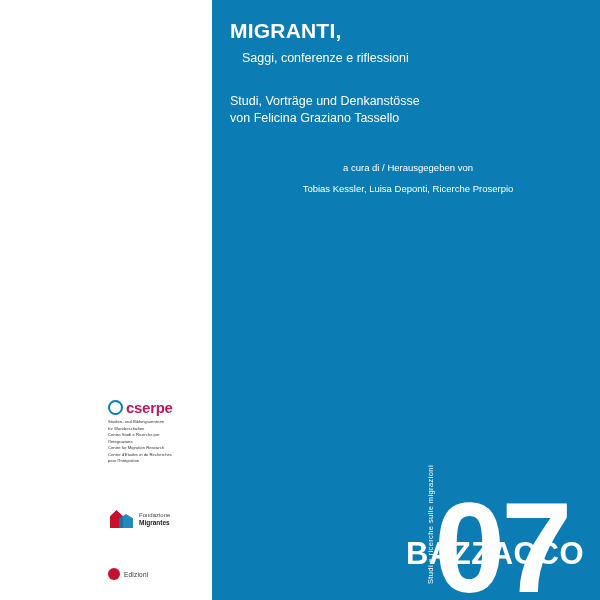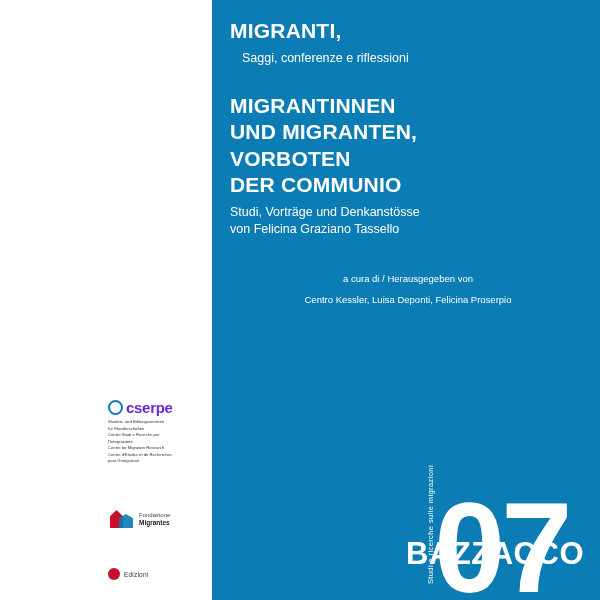--- a/index.html
+++ b/index.html
@@ -138,21 +138,21 @@
   .cserpe-circle {
     width: 15px;
     height: 15px;
     border-radius: 50%;
     border: 2.5px solid #0b7cb4;
     box-sizing: border-box;
   }
   .cserpe-word {
     font-size: 15px;
     font-weight: bold;
-    color: #6d28d9;
+    color: #be185d;
     letter-spacing: -0.3px;
     line-height: 1;
   }
   .cserpe-lines {
     margin-top: 4px;
     font-size: 4.2px;
     line-height: 1.55;
     color: #333333;
     width: 88px;
   }
@@ -263,34 +263,28 @@
   <div class="blue-panel">
 
     <div class="title-block">
       <div class="title-it">
         <div>MIGRANTI,</div>
       </div>
       <div class="subtitle-it">
         <div>Saggi, conferenze e riflessioni</div>
       </div>
 
-      <div class="title-de">
-        <div>MIGRANTINNEN</div>
-        <div>UND MIGRANTEN,</div>
-        <div>VORBOTEN</div>
-        <div>DER COMMUNIO</div>
-      </div>
       <div class="subtitle-de">
         <div>Studi, Vorträge und Denkanstösse</div>
         <div>von Felicina Graziano Tassello</div>
       </div>
 
       <div class="editors-block">
         <p class="editors-label">a cura di / Herausgegeben von</p>
-        <p class="editors-names">Centro Kessler, Luisa Deponti, Felicina Proserpio</p>
+        <p class="editors-names">Tobias Kessler, Luisa Deponti, Ricerche Proserpio</p>
       </div>
     </div>
 
     <div class="series-vertical">Studi e ricerche sulle migrazioni</div>
     <div class="big-number">07</div>
     <div class="publisher">BAZZACCO</div>
 
   </div>
 
 </div>

